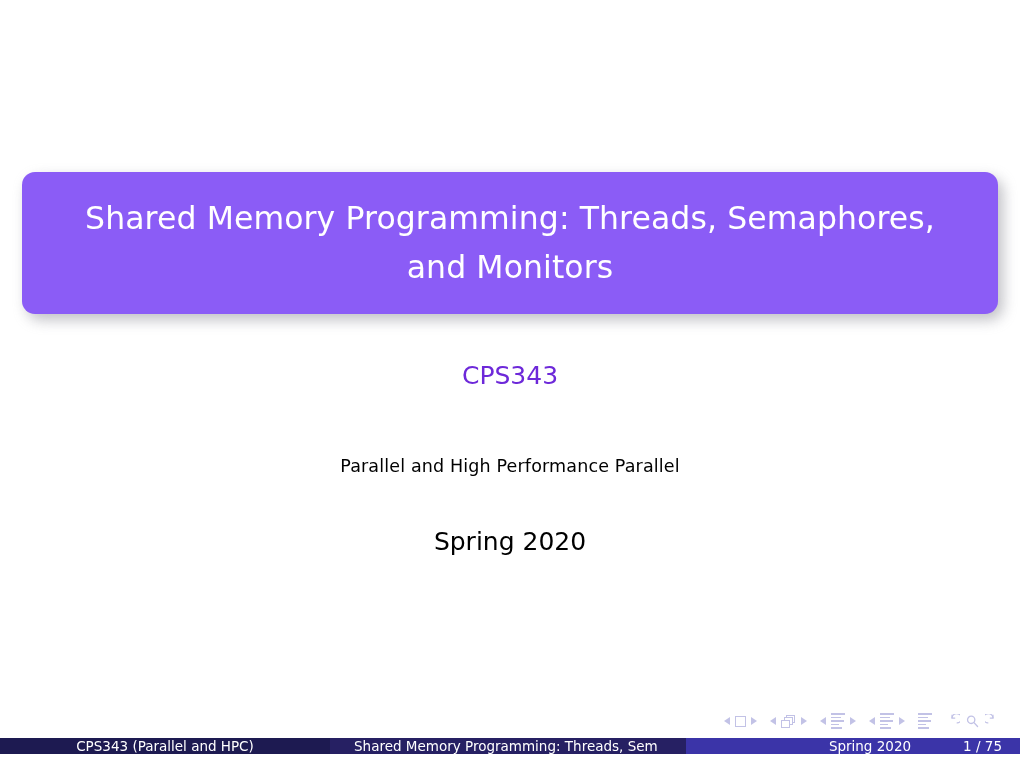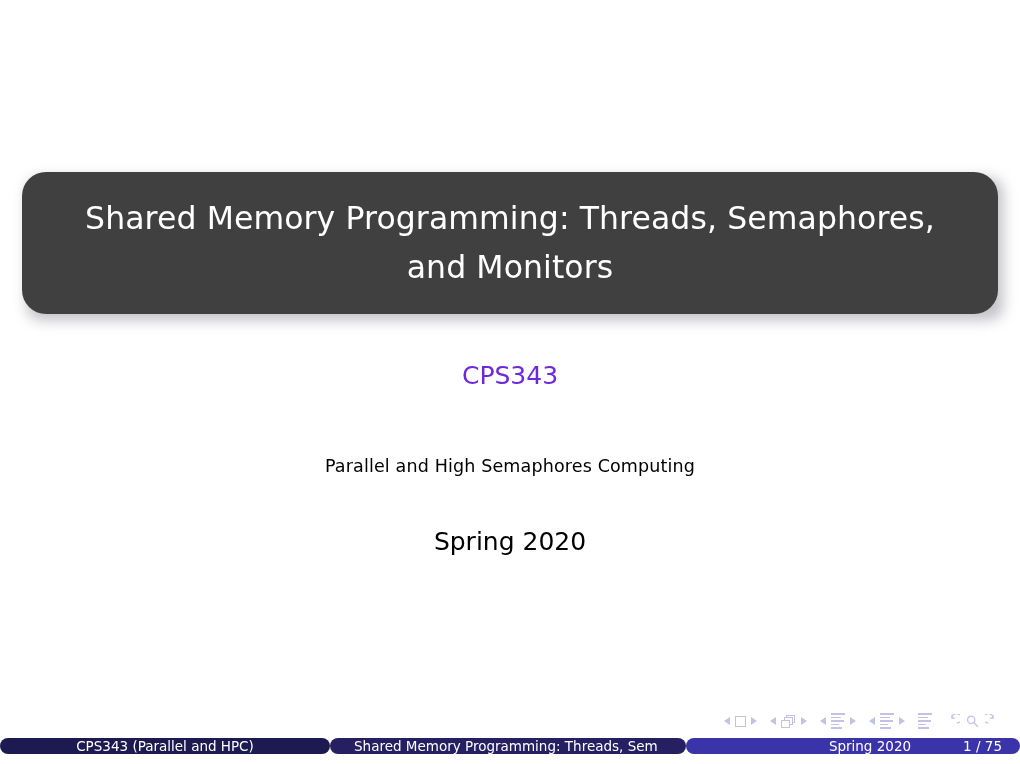--- a/index.html
+++ b/index.html
@@ -42,22 +42,22 @@
     background: #8d8d97;
     filter: blur(7px);
     opacity: 0.55;
   }
   .titlebox {
     position: absolute;
     left: 0;
     top: 0;
     width: 976px;
     height: 142px;
-    border-radius: 24px;
-    background: #404040;
+    border-radius: 13px;
+    background: #8b5cf6;
     display: flex;
     align-items: center;
     justify-content: flex-start;
   }
   .titlebox-text {
     color: #ffffff;
     font-size: 31.5px;
     line-height: 49px;
     text-align: center;
     letter-spacing: 0.1px;
@@ -172,21 +172,20 @@
     overflow: hidden;
   }
   .footer-cell {
     height: 16px;
     display: flex;
     align-items: center;
     justify-content: center;
     overflow: hidden;
     white-space: nowrap;
     box-sizing: border-box;
-    border-radius: 13px;
   }
   .footer-author {
     width: 330px;
     background: #1d1a51;
   }
   .footer-title {
     width: 356px;
     background: #262063;
     justify-content: flex-start;
     padding-left: 24px;
@@ -207,21 +206,21 @@
 
   <div class="titlebox-wrap">
     <div class="titlebox-shadow"></div>
     <div class="titlebox">
       <div class="titlebox-text">Shared Memory Programming: Threads, Semaphores, and Monitors</div>
     </div>
   </div>
 
   <div class="meta">
     <p class="meta-course">CPS343</p>
-    <p class="meta-subject">Parallel and High Semaphores Computing</p>
+    <p class="meta-subject">Parallel and High Performance Parallel</p>
     <p class="meta-date">Spring 2020</p>
   </div>
 
   <div class="navsyms">
 
     <div class="navgroup">
       <span class="nav-tri-l"></span>
       <span class="nav-square"></span>
       <span class="nav-tri-r"></span>
     </div>

